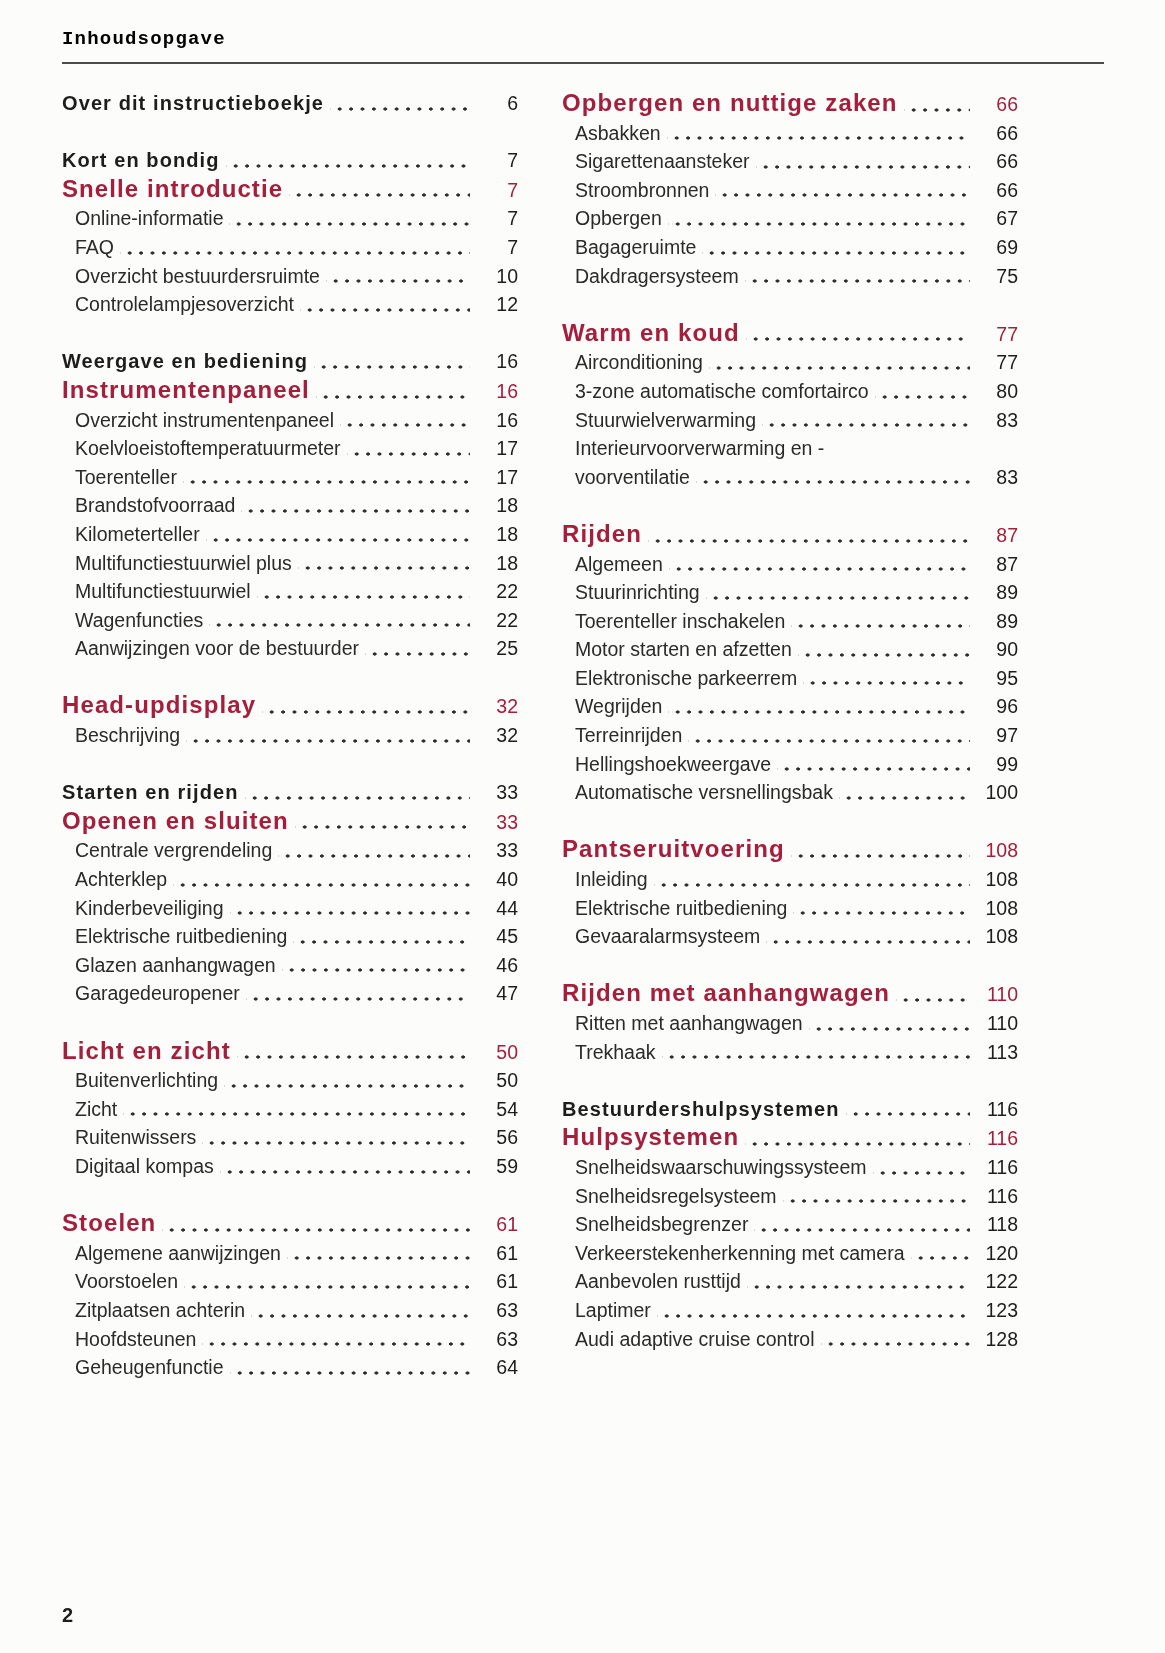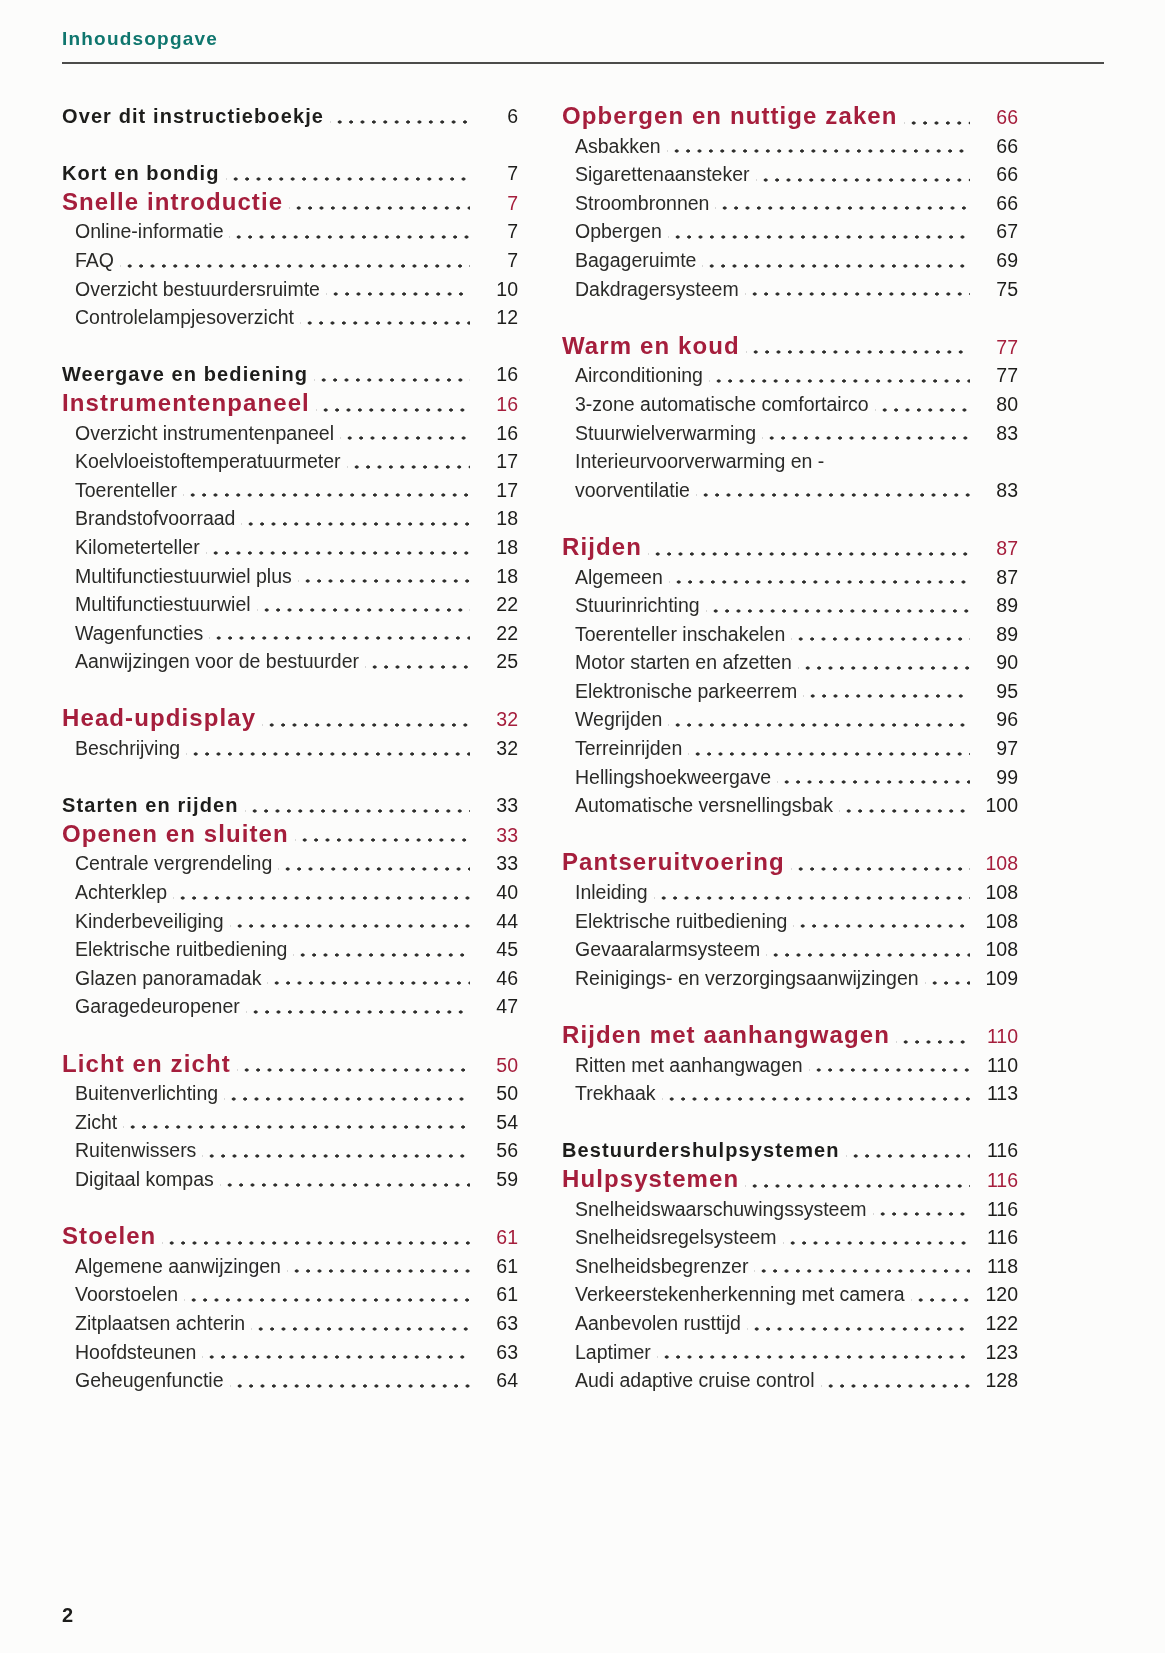--- a/index.html
+++ b/index.html
@@ -23,39 +23,40 @@
     right: 61px;
     top: 0;
   }
   .doc-header {
     padding-top: 27px;
   }
   .doc-header .title {
     font-size: 19px;
     font-weight: bold;
     letter-spacing: 1.2px;
-    color: #0f766e;
+    color: #000000;
     line-height: 24px;
+    font-family: Liberation Mono, monospace;
   }
   .rule {
     border: none;
     border-top: 2px solid #4c4c4a;
     margin: 11px 0 0 0;
   }
   .columns {
     display: flex;
     gap: 44px;
     margin-top: 21px;
   }
   .col {
     width: 456px;
     flex: 0 0 456px;
   }
   .group { margin-top: 28.6px; }
-  .group:first-child { margin-top: 17px; }
+  .group:first-child { margin-top: 4px; }
   .row {
     display: flex;
     align-items: baseline;
     line-height: 28.6px;
     white-space: nowrap;
   }
   .row .label {
     font-size: 19.5px;
     color: #2a2a28;
   }
@@ -243,21 +244,21 @@
               <span class="label">Kinderbeveiliging</span>
               <span class="dots"></span>
               <span class="num">44</span>
             </div>
             <div class="row section">
               <span class="label">Elektrische ruitbediening</span>
               <span class="dots"></span>
               <span class="num">45</span>
             </div>
             <div class="row section">
-              <span class="label">Glazen panoramadak</span>
+              <span class="label">Glazen aanhangwagen</span>
               <span class="dots"></span>
               <span class="num">46</span>
             </div>
             <div class="row section">
               <span class="label">Garagedeuropener</span>
               <span class="dots"></span>
               <span class="num">47</span>
             </div>
           </div>
           <div class="group">
@@ -453,25 +454,20 @@
             </div>
             <div class="row section">
               <span class="label">Elektrische ruitbediening</span>
               <span class="dots"></span>
               <span class="num">108</span>
             </div>
             <div class="row section">
               <span class="label">Gevaaralarmsysteem</span>
               <span class="dots"></span>
               <span class="num">108</span>
-            </div>
-            <div class="row section">
-              <span class="label">Reinigings- en verzorgingsaanwijzingen</span>
-              <span class="dots"></span>
-              <span class="num">109</span>
             </div>
           </div>
           <div class="group">
             <div class="row chapter">
               <span class="label">Rijden met aanhangwagen</span>
               <span class="dots"></span>
               <span class="num">110</span>
             </div>
             <div class="row section">
               <span class="label">Ritten met aanhangwagen</span>

